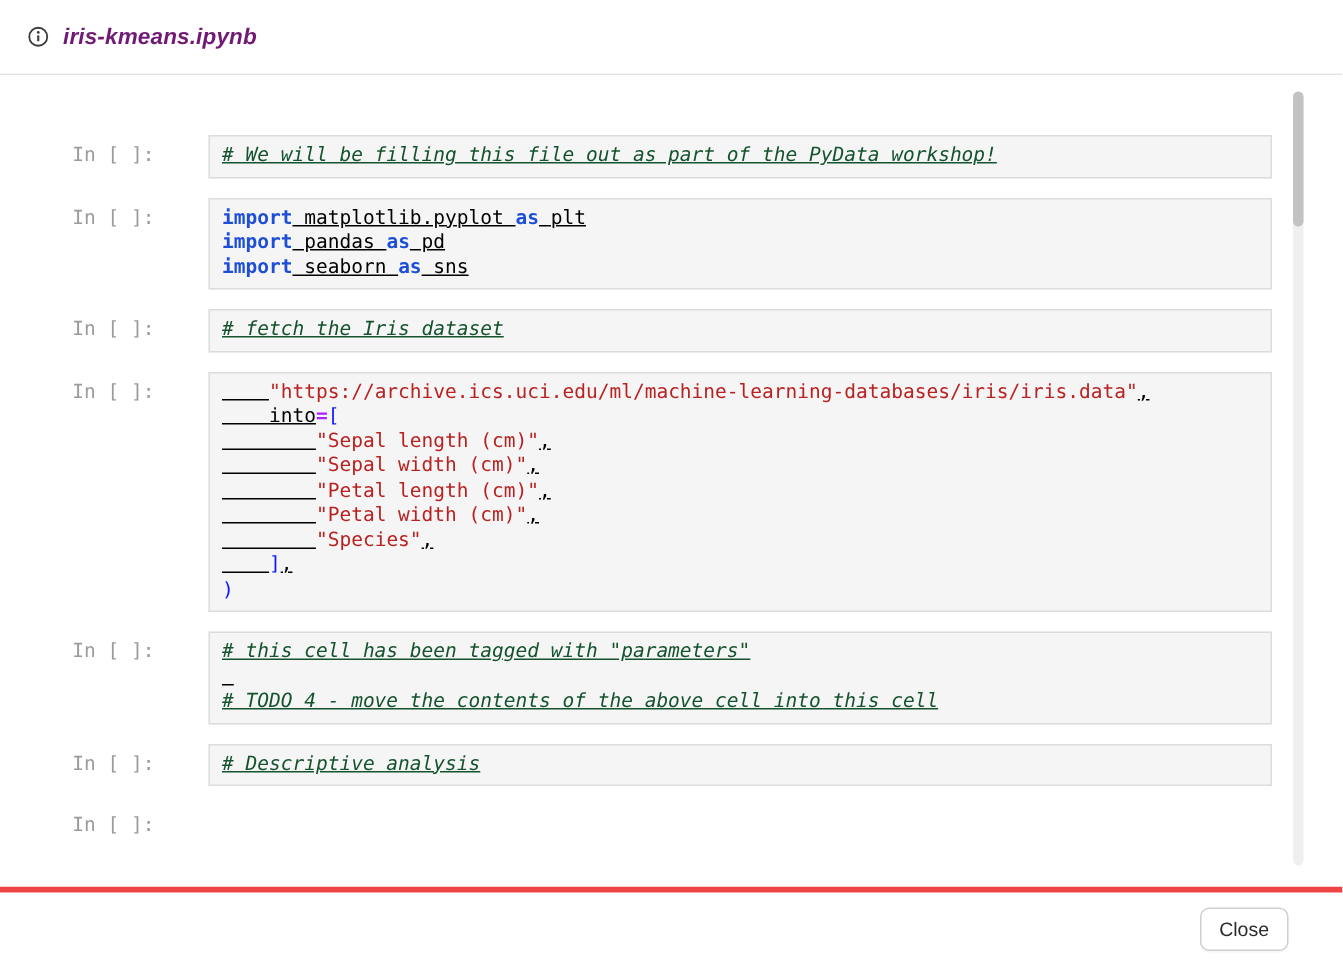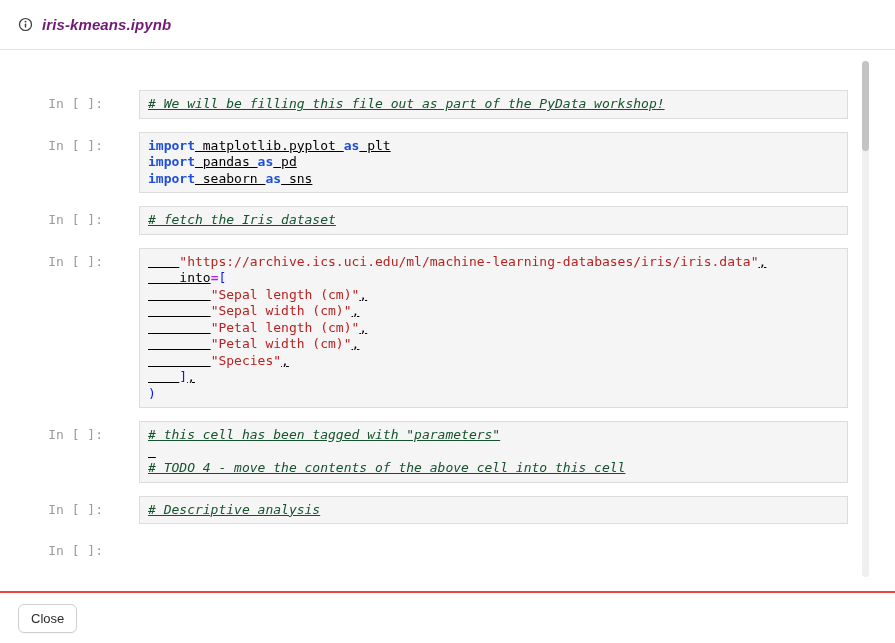--- a/index.html
+++ b/index.html
@@ -74,23 +74,23 @@
   }
   .scrollbar-thumb {
     width: 7px; height: 90px;
     background: #c3c3c3;
     border-radius: 4px;
   }
 
   
   .footer {
     flex: 0 0 52px;
-    border-top: 2px solid #ef4444;
-    display: flex; align-items: center; 
-    padding: 0 18px;
+    border-top: 4px solid #ef4444;
+    display: flex; align-items: center; justify-content: flex-end;
+    padding: 0 36px;
     background: #fff;
   }
   .close-btn {
     font-family: "Liberation Sans", sans-serif;
     font-size: 13px;
     color: #2b2b2b;
     background: #ffffff;
     border: 1px solid #cfcfcf;
     border-radius: 6px;
     padding: 6px 12px;

